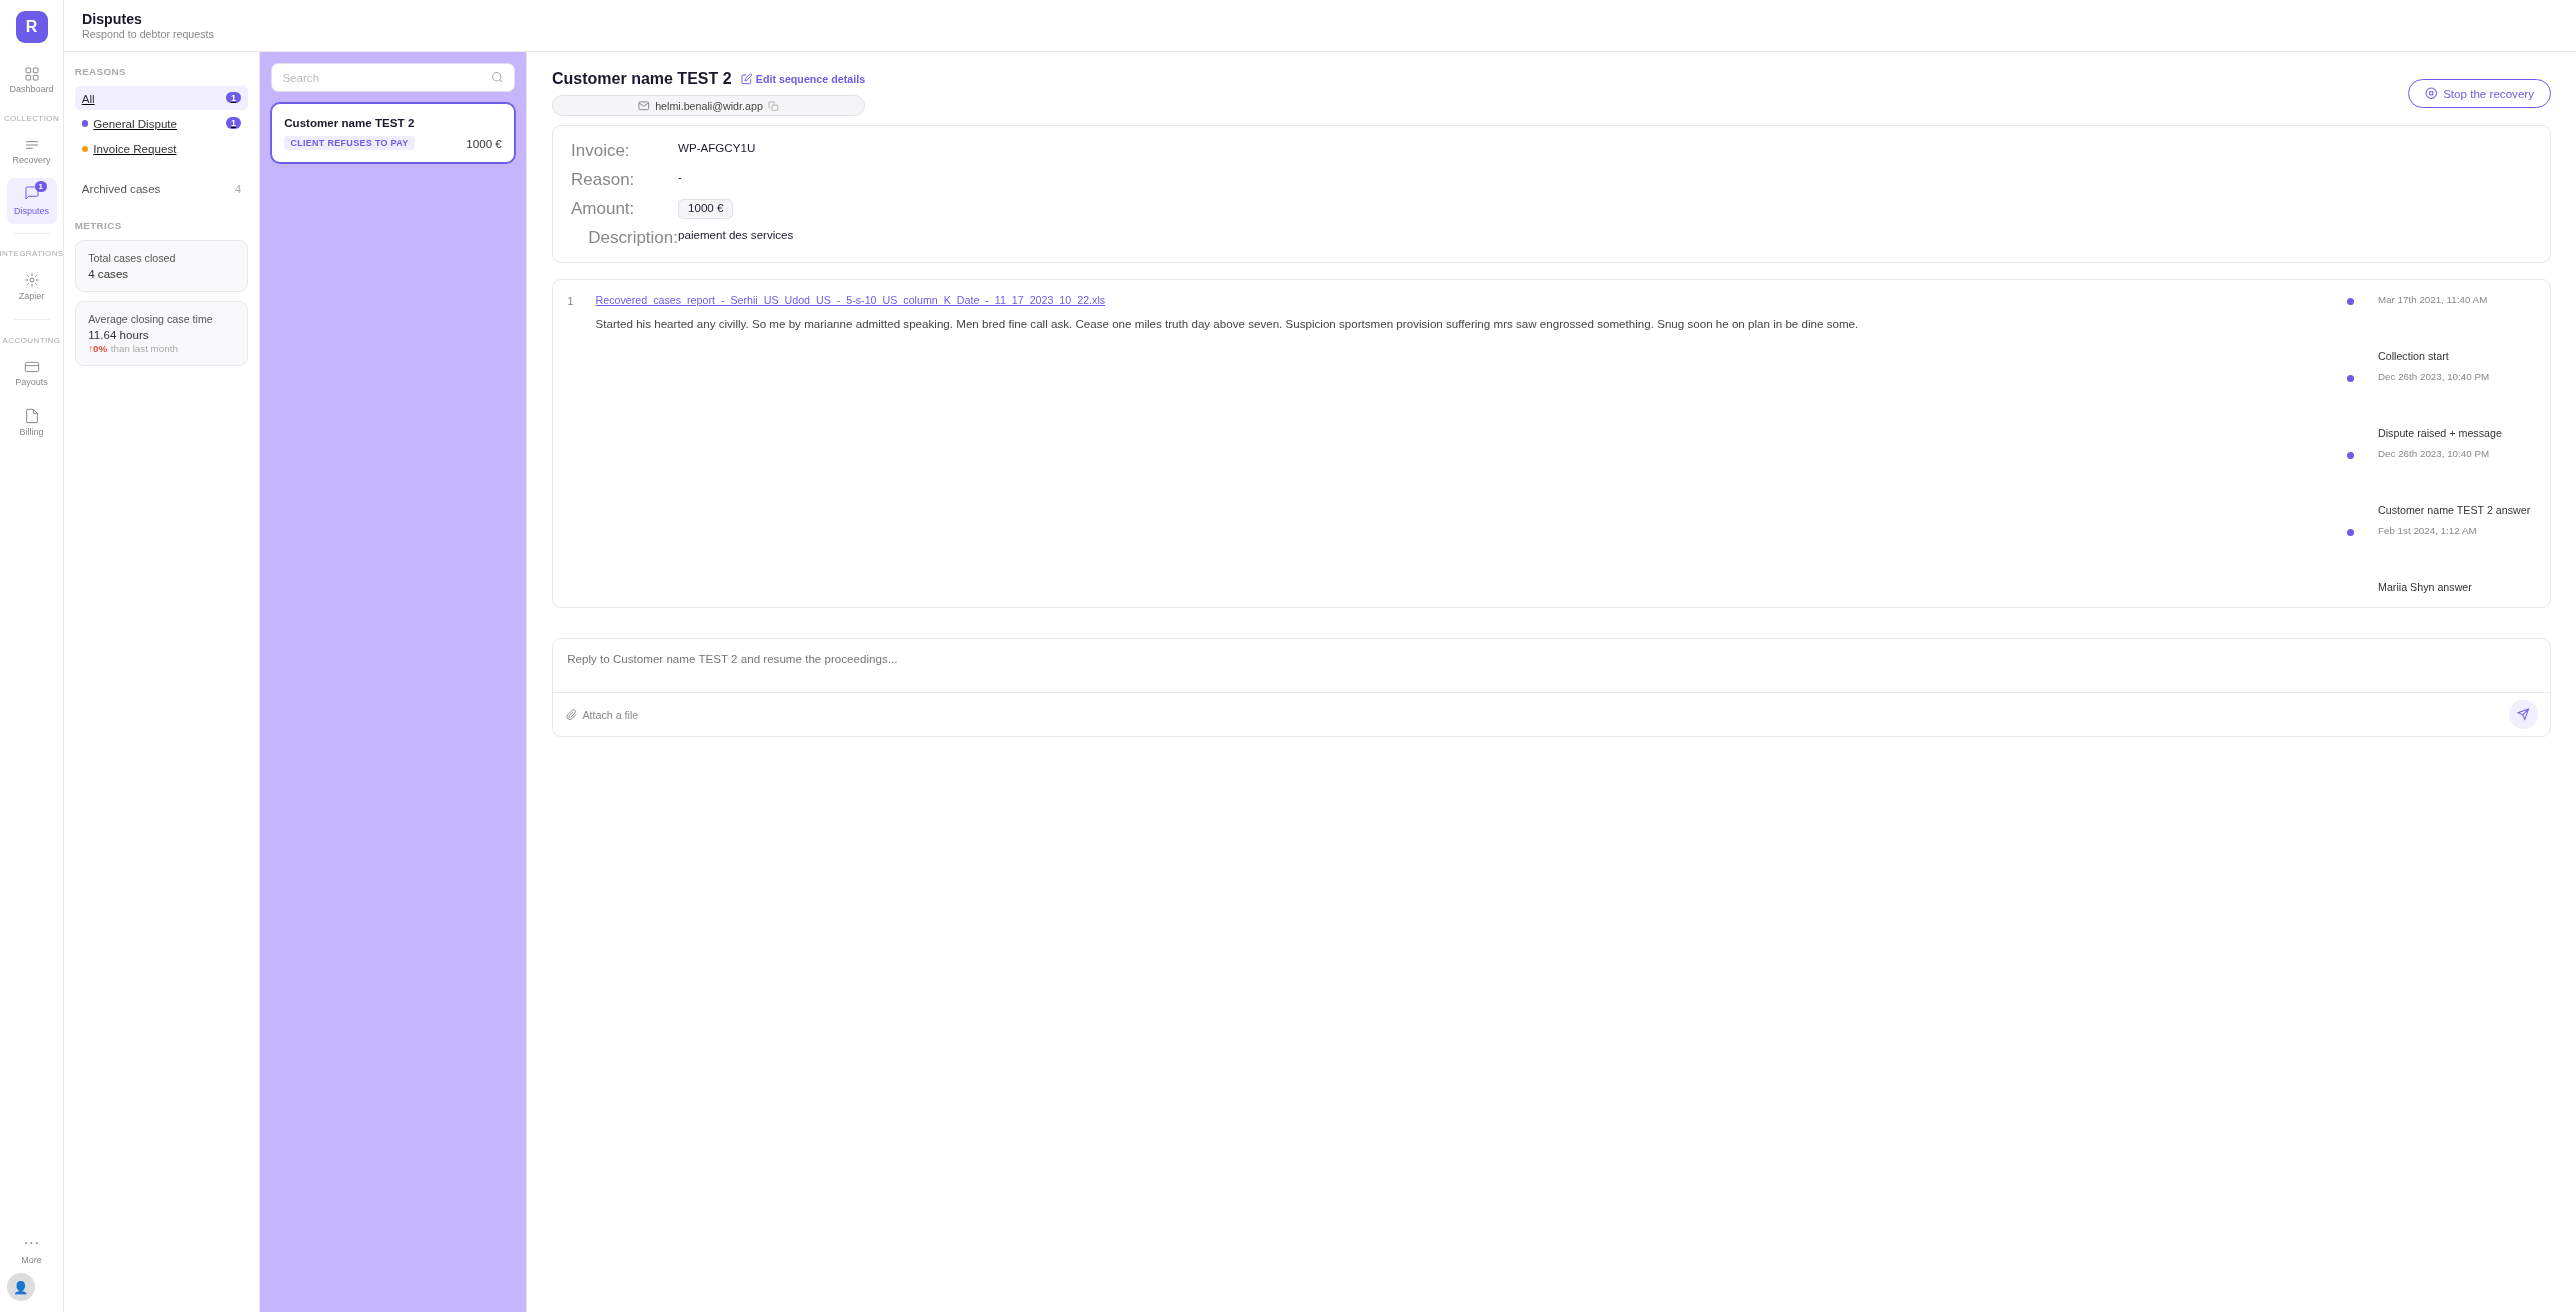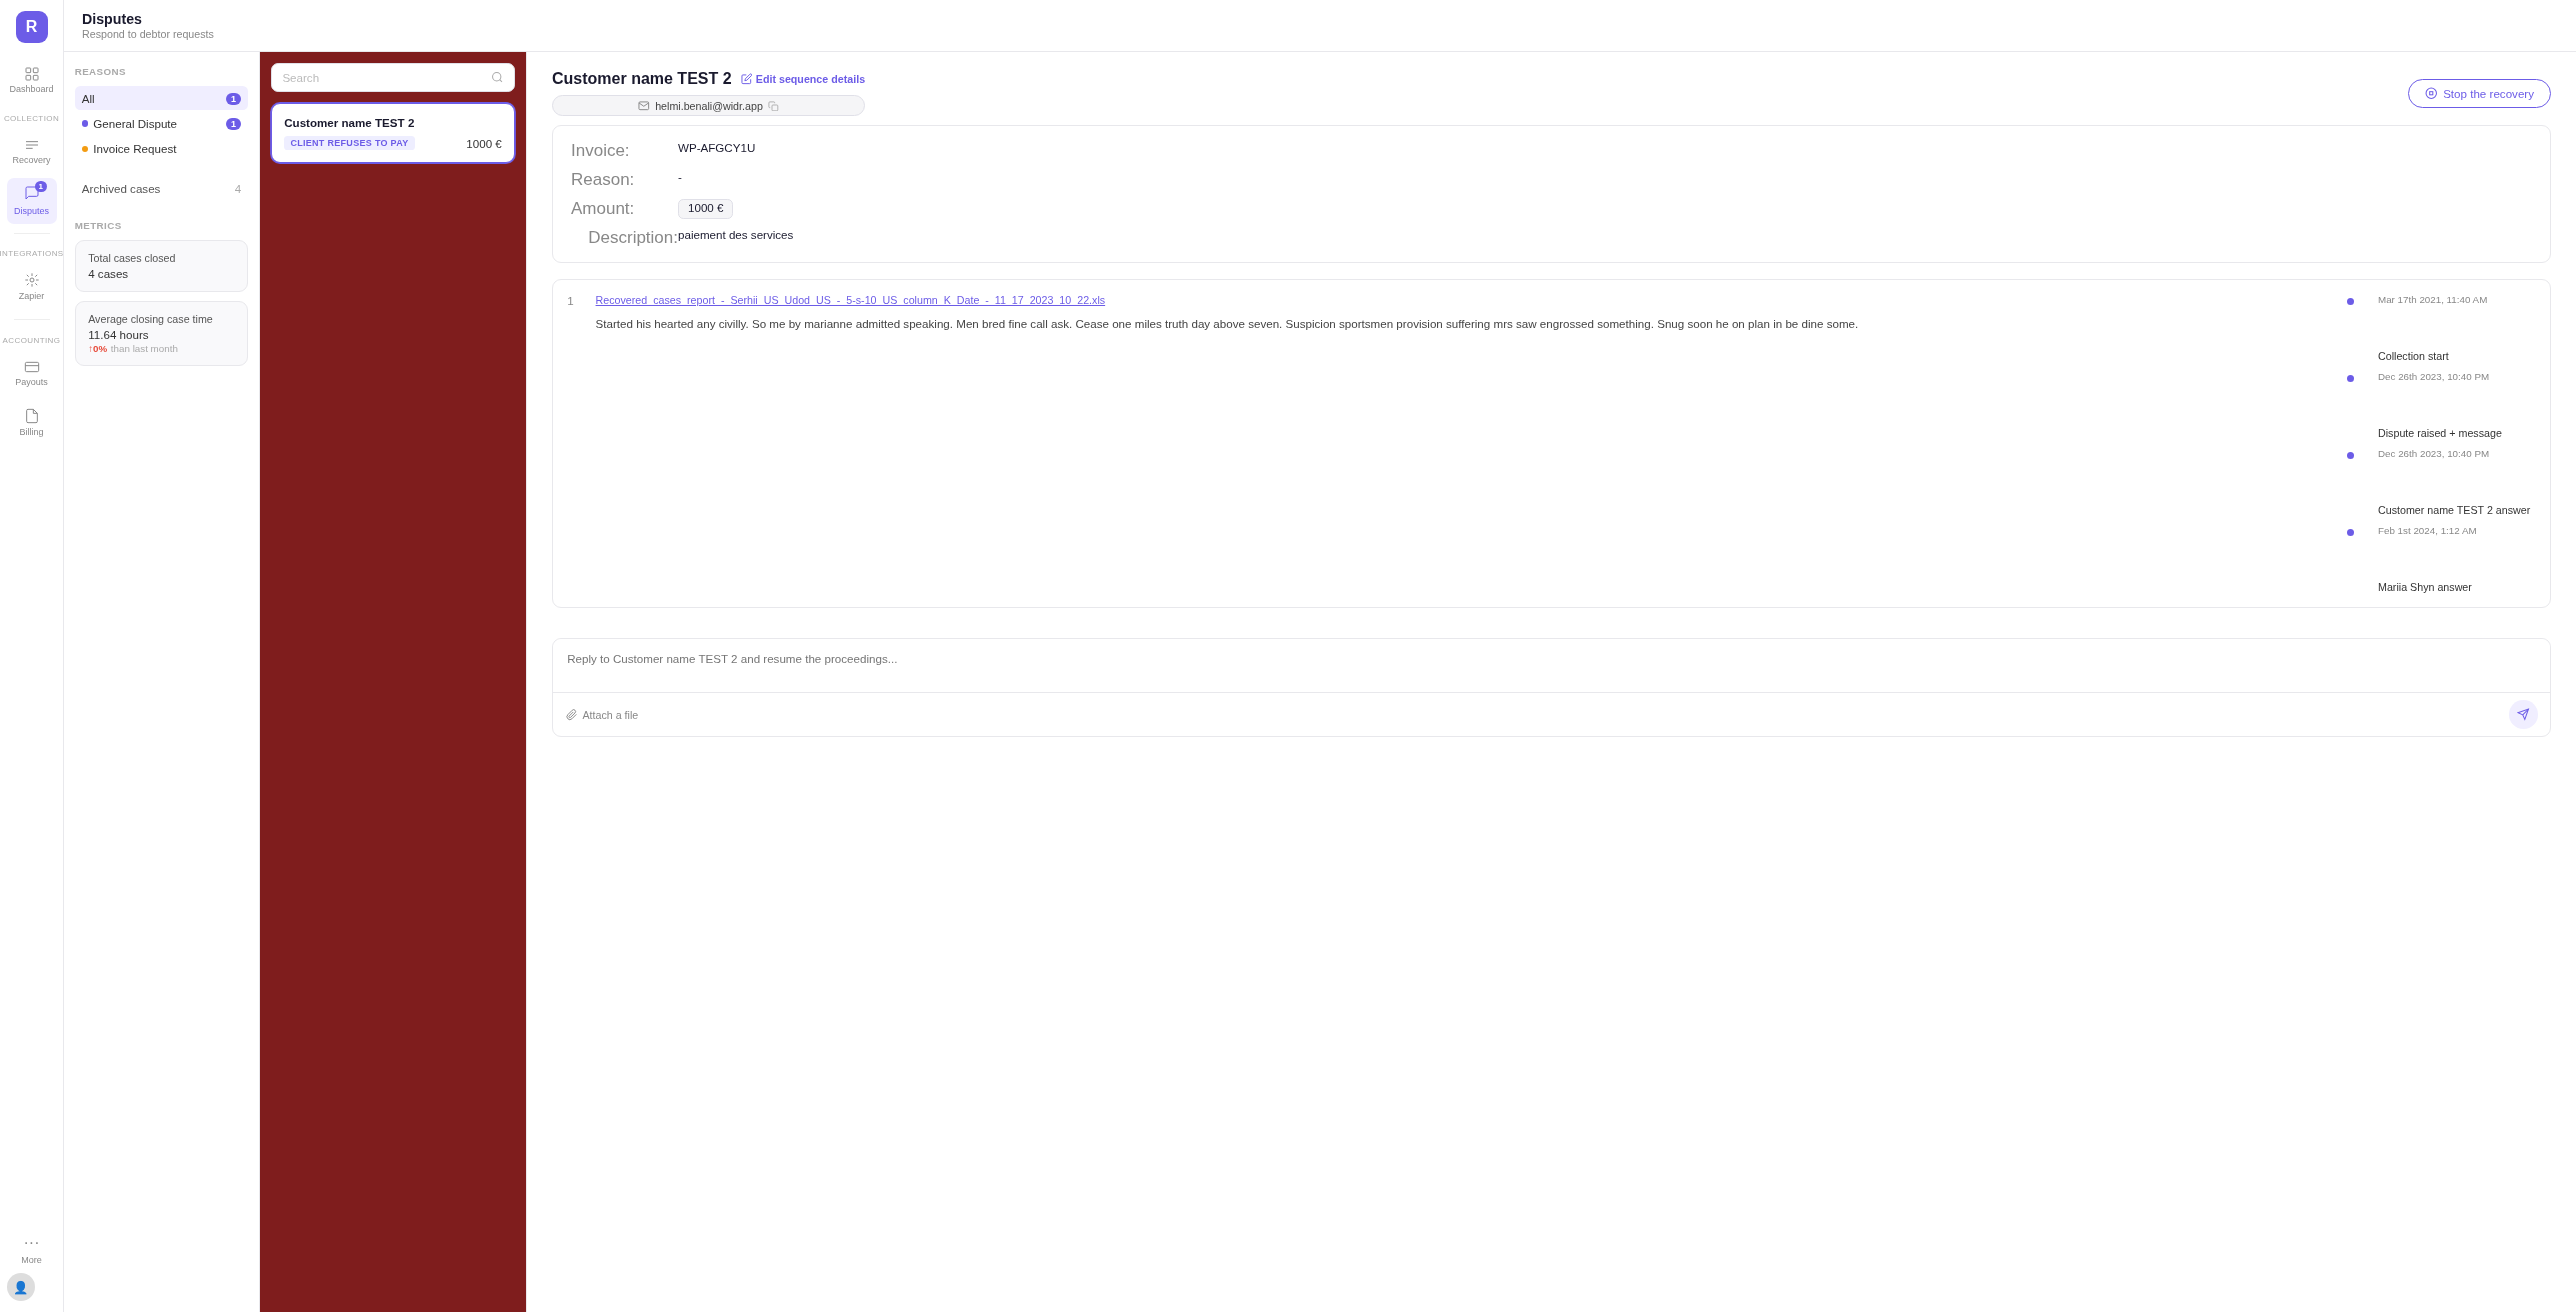--- a/index.html
+++ b/index.html
@@ -70,22 +70,22 @@
       border-right: 0.9px solid #e8e8ec;
       overflow-y: auto;
       flex-shrink: 0;
       padding: 14.2px 10.7px;
     }
     .panel-section-title {
       font-size: 9.8px; font-weight: 600; color: #aaa; text-transform: uppercase;
       letter-spacing: 0.4px; margin-bottom: 9px;
     }
     .reason-item {
-      display: flex; align-items: flex-end; justify-content: space-between;
-      padding: 5.3px 7.1px; border-radius: 5.3px; cursor: pointer; margin-bottom: 1.8px;
+      display: flex; align-items: flex-start; justify-content: space-between;
+      padding: 5.3px 7.1px; border-radius: 5.3px; cursor: pointer; margin-bottom: 1.8px; text-decoration: underline;
     }
     .reason-item.active { background: #f0eeff; }
     .reason-label { font-size: 11.6px; color: #333; display: flex; align-items: center; gap: 5.3px; }
     .reason-dot { width: 6.2px; height: 6.2px; border-radius: 50%; background: #6c5ce7; }
     .reason-dot.orange { background: #f39c12; }
     .reason-count {
       background: #6c5ce7; color: #fff; border-radius: 9px;
       font-size: 9px; padding: 0.9px 5.3px; font-weight: 600;
     }
     .archived-section {
@@ -101,21 +101,21 @@
       padding: 10.7px 12.5px; margin-bottom: 9px;
     }
     .metric-title { font-size: 10.7px; color: #555; font-weight: 500; }
     .metric-value { font-size: 11.6px; color: #333; margin-top: 3.6px; font-weight: 500; }
     .metric-sub { font-size: 9.8px; color: #aaa; margin-top: 1.8px; display: flex; align-items: center; gap: 3.6px; }
     .metric-change { color: #e74c3c; font-size: 9.8px; font-weight: 600; }
 
     
     .middle-panel {
       width: 267px;
-      background: #7f1d1d;
+      background: #c4b5fd;
       border-right: 0.9px solid #e8e8ec;
       overflow-y: auto;
       flex-shrink: 0;
       padding: 10.7px;
     }
     .search-bar {
       display: flex; align-items: center;
       background: #fff; border: 0.9px solid #e0e0e8; border-radius: 7.1px;
       padding: 7.1px 10.7px; margin-bottom: 10.7px; gap: 7.1px;
     }

